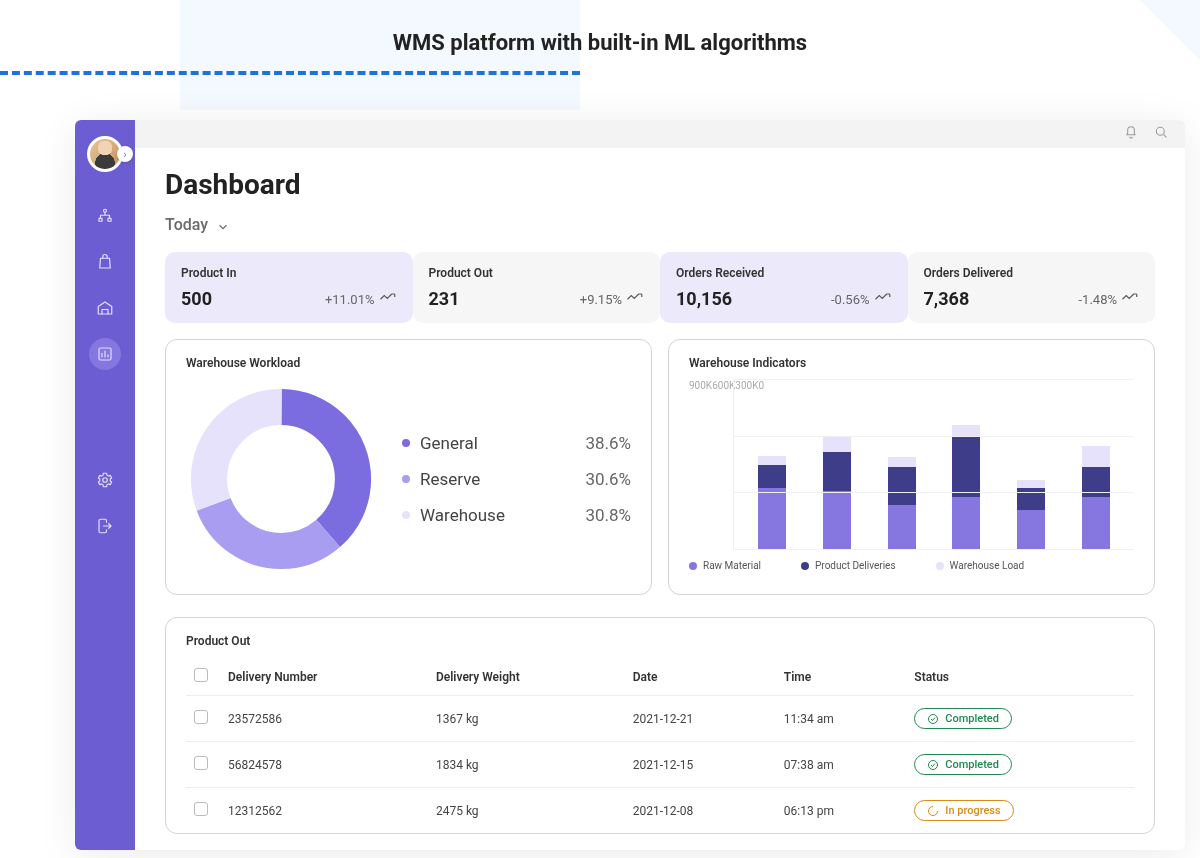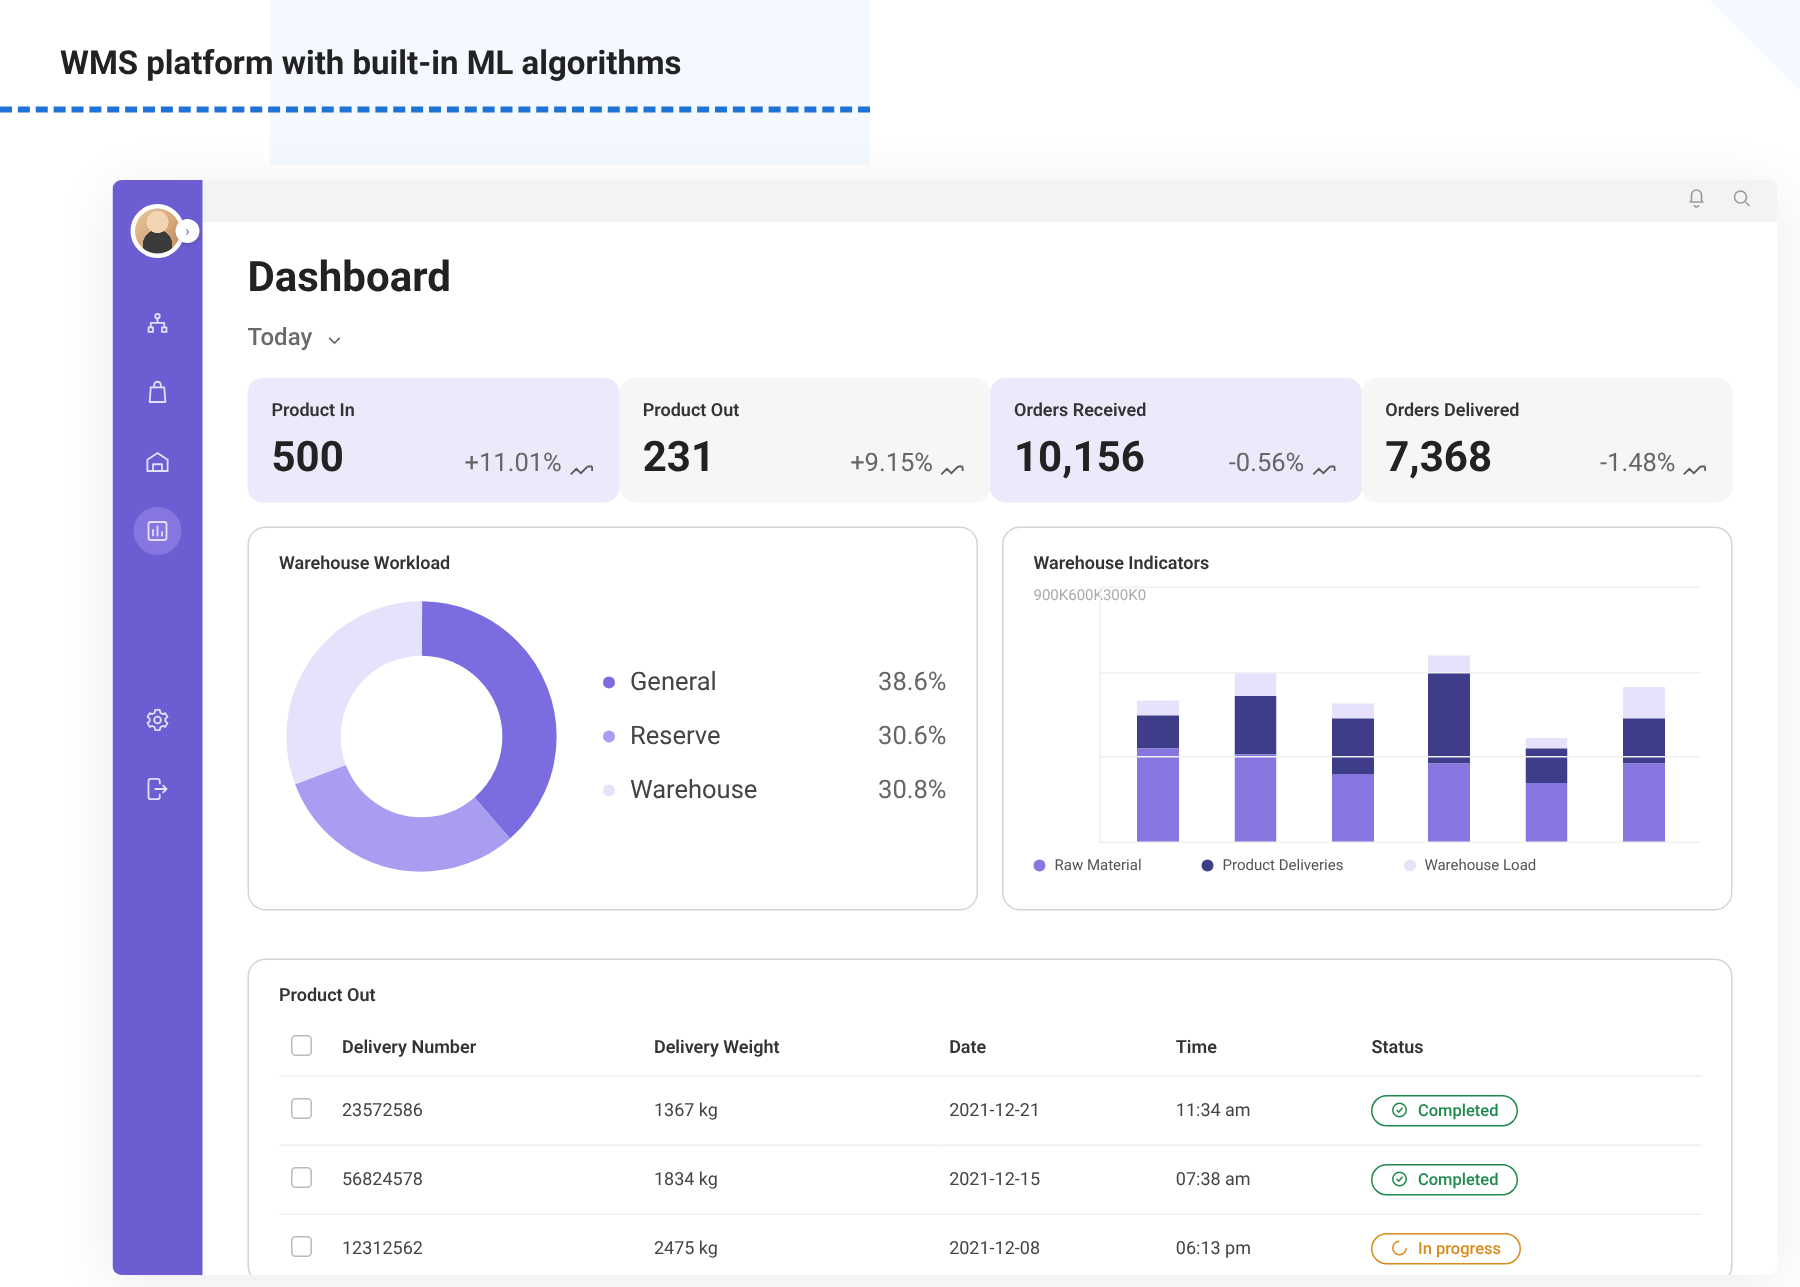--- a/index.html
+++ b/index.html
@@ -10,20 +10,21 @@
     height: 858px;
     position: relative;
     overflow: hidden;
   }
   
   .page-heading {
     font-size: 22px;
     font-weight: 700;
     color: #222;
     padding: 30px 40px 16px;
+    text-align: center;
   }
   .dashed {
     border: none;
     border-top: 4px dashed #1f72d6;
     margin: 0 0 40px 0;
     width: 580px;
   }
   .bg-block {
     position: absolute;
     top: 0;
@@ -132,25 +133,25 @@
   .kpi-row{display:flex;margin-bottom:16px}
   .kpi {
     flex:1;
     border-radius:10px;
     padding:14px 16px;
     position:relative;
   }
   .kpi.purple{background:#ece9fb}
   .kpi.gray{background:#f6f6f7}
   .kpi-label{font-size:12px;font-weight:600;color:#333;margin-bottom:8px}
-  .kpi-value{font-size:28px;font-weight:700;color:#222}
-  .kpi-delta{position:absolute;right:16px;bottom:16px;font-size:17px;color:#666;display:flex;align-items:flex-end;gap:4px}
+  .kpi-value{font-size:18px;font-weight:700;color:#222}
+  .kpi-delta{position:absolute;right:16px;bottom:16px;font-size:13px;color:#666;display:flex;align-items:flex-start;gap:4px}
   .kpi-delta svg{width:18px;height:10px;stroke:#5b5b5b;fill:none;stroke-width:1.6}
 
-  .panels{display:flex;gap:16px;margin-bottom:32px}
+  .panels{display:flex;gap:16px;margin-bottom:22px}
   .panel{
     border:1px solid #d4d4d6;border-radius:12px;padding:16px 20px;flex:1;
   }
   .panel-title{font-size:12px;font-weight:600;color:#333;margin-bottom:10px}
 
   
   .donut-wrap{display:flex;align-items:center;gap:26px;padding:4px 0}
   .donut{width:190px;height:190px;position:relative}
   .donut svg{width:100%;height:100%}
   .legend{flex:1}

